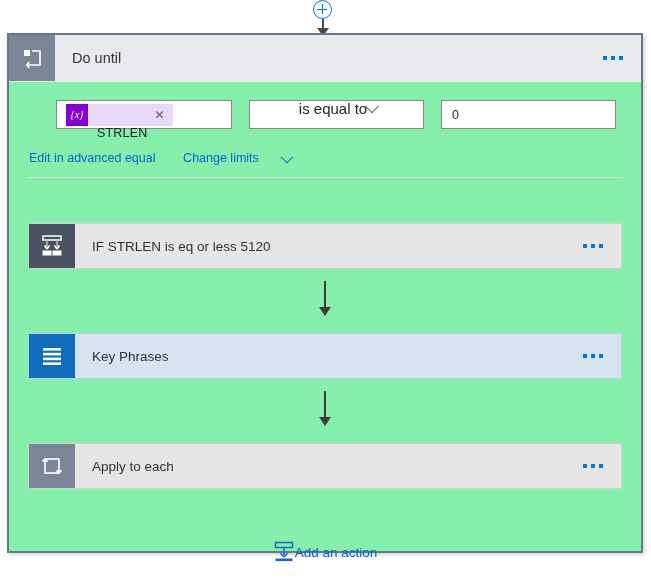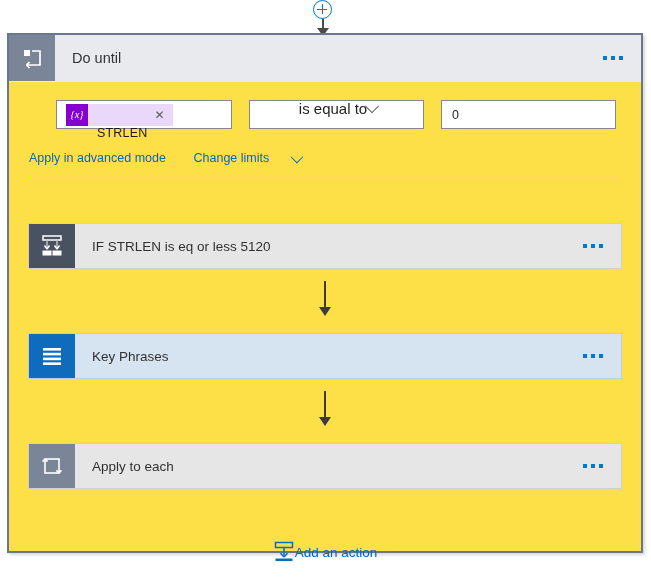--- a/index.html
+++ b/index.html
@@ -58,21 +58,21 @@
     border-top: 8px solid #4a4a4a;
   }
 
   
   .scope {
     position: absolute;
     left: 7px; top: 33px;
     width: 636px;
     height: 520px;
     border: 2px solid #68778c;
-    background: #fde047;
+    background: #86efac;
     box-sizing: border-box;
     box-shadow: 2px 2px 3px rgba(0,0,0,0.16);
   }
 
   
   .scope-header {
     display: flex;
     align-items: stretch;
     height: 46px;
     background: #e9eaee;
@@ -334,21 +334,21 @@
       <div class="select-field">
         <span>is equal to</span>
         <span class="chev"></span>
       </div>
 
       <div class="text-field">
         <span>0</span>
       </div>
     </div>
 
-    <span class="link adv-link">Apply in advanced mode</span>
+    <span class="link adv-link">Edit in advanced equal</span>
 
     <div class="change-limits">
       <span class="link">Change limits</span>
       <span class="chev-sm"></span>
     </div>
 
     <div class="divider"></div>
 
     
     <div class="cards">

